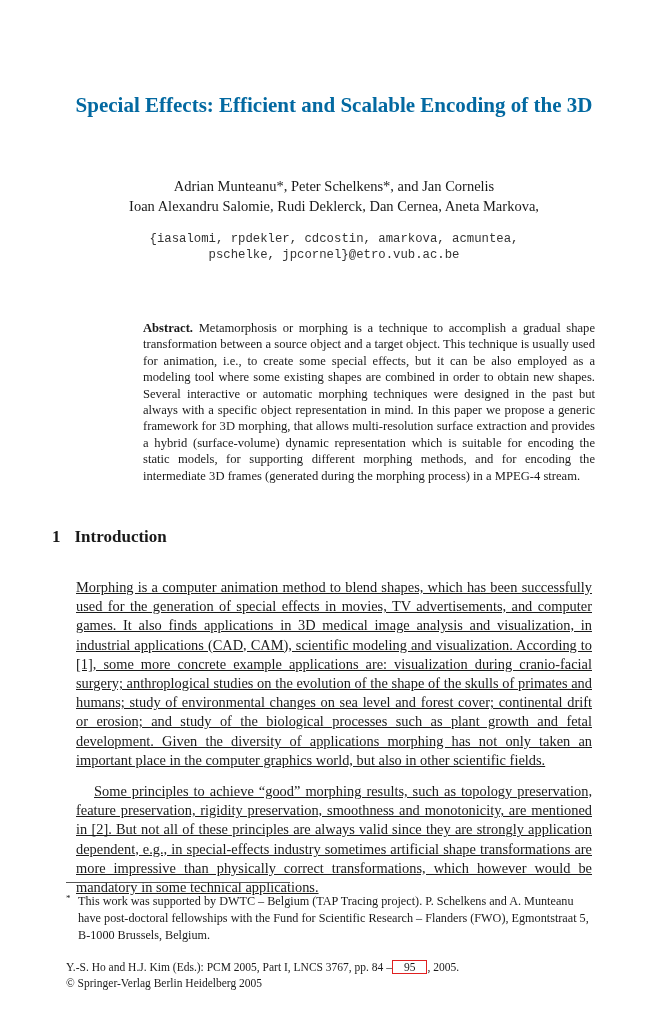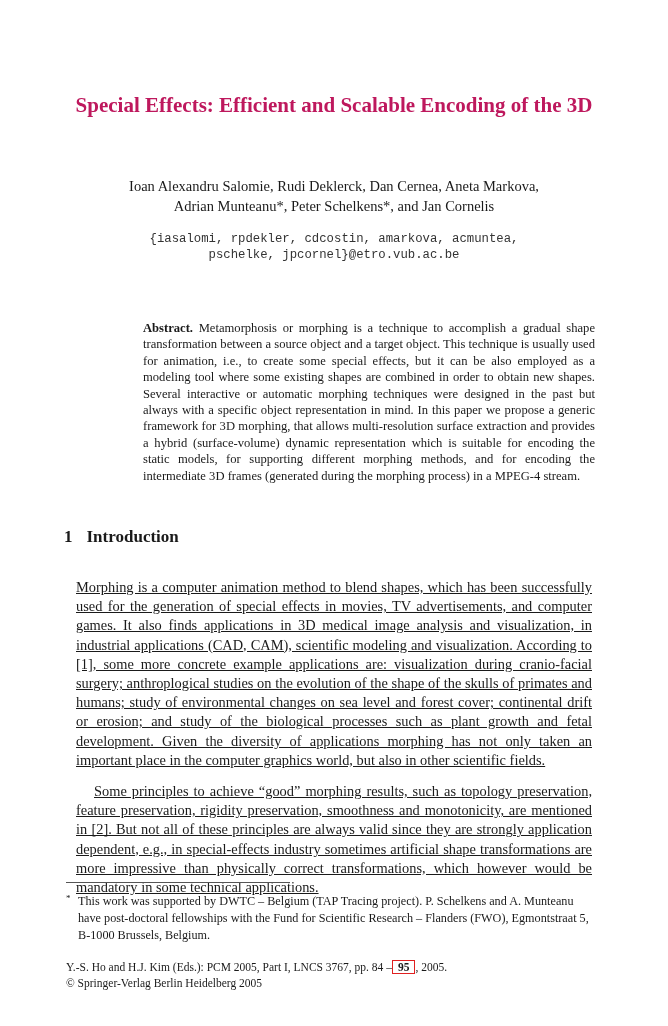--- a/index.html
+++ b/index.html
@@ -1,54 +1,54 @@
 <!DOCTYPE html>
 <html><head>
 <meta charset="utf-8">
 <style>
   html, body { margin: 0; padding: 0; background: #ffffff; }
   body { width: 668px; height: 1026px; position: relative; overflow: hidden;
          font-family: "Liberation Serif", "DejaVu Serif", serif; color: #1a1a1a; }
   .title { position: absolute; left: 40px; width: 588px; top: 92px; text-align: center;
-           font-weight: bold; font-size: 21px; line-height: 27px; color: #be185d; }
+           font-weight: bold; font-size: 21px; line-height: 27px; color: #0369a1; }
   .sc { font-variant: small-caps; }
   .authors { position: absolute; left: 60px; width: 548px; top: 176px; text-align: center;
              font-size: 14.5px; line-height: 20px; }
   .affil { position: absolute; left: 60px; width: 548px; top: 231px; text-align: center;
            font-size: 12.5px; line-height: 16px; }
   .emails { font-family: "Liberation Mono", "DejaVu Sans Mono", monospace; font-size: 12.3px;
             line-height: 16px; color: #333; }
   .abstract { position: absolute; left: 109px; width: 452px; top: 320px;
               font-size: 12.6px; line-height: 16.4px; text-align: justify; margin-left: 34px; }
   .abstract b { font-weight: bold; }
-  .section { position: absolute; left: 64px; top: 527px; font-size: 17px; font-weight: bold; }
+  .section { position: absolute; left: 52px; top: 527px; font-size: 17px; font-weight: bold; }
   .section .num { margin-right: 14px; }
   .body { position: absolute; left: 64px; width: 540px; top: 566px;
           font-size: 14.4px; line-height: 19.2px; text-align: justify; }
   .body p { margin: 12px; text-decoration: underline; }
   .body p.indent { text-indent: 18px; }
   .fn-rule { position: absolute; left: 66px; top: 882px; width: 224px; height: 0;
              border-top: 1px solid #555; }
   .footnote { position: absolute; left: 66px; width: 530px; top: 893px;
               font-size: 12.2px; line-height: 17px; }
   .footnote .mark { position: absolute; left: 0; top: -3px; font-size: 9px; }
   .footnote .txt { margin-left: 12px; display: block; }
   .citation { position: absolute; left: 66px; top: 960px; font-size: 11.5px; line-height: 15.5px; }
-  .pagebox { border: 1.5px solid #e02020; padding: 0 5px; font-weight: bold; }
+  .pagebox { border: 1.5px solid #e02020; padding: 0 11px; }
 </style>
 </head>
 <body>
 
 <div class="title">
   <div>Special Effects: Efficient and Scalable Encoding of the 3D</div>
 </div>
 
 <div class="authors">
+  <div>Adrian Munteanu*, Peter Schelkens*, and Jan Cornelis</div>
   <div>Ioan Alexandru Salomie, Rudi Deklerck, Dan Cernea, Aneta Markova,</div>
-  <div>Adrian Munteanu*, Peter Schelkens*, and Jan Cornelis</div>
 </div>
 
 <div class="affil">
   <div class="emails">{iasalomi, rpdekler, cdcostin, amarkova, acmuntea,</div>
   <div class="emails">pschelke, jpcornel}@etro.vub.ac.be</div>
 </div>
 
 <div class="abstract">
   <b>Abstract.</b>
   <span>Metamorphosis or morphing is a technique to accomplish a gradual shape transformation between a source object and a target object. This technique is usually used for animation, i.e., to create some special effects, but it can be also employed as a modeling tool where some existing shapes are combined in order to obtain new shapes. Several interactive or automatic morphing techniques were designed in the past but always with a specific object representation in mind. In this paper we propose a generic framework for 3D morphing, that allows multi-resolution surface extraction and provides a hybrid (surface-volume) dynamic representation which is suitable for encoding the static models, for supporting different morphing methods, and for encoding the intermediate 3D frames (generated during the morphing process) in a MPEG-4 stream.</span>

